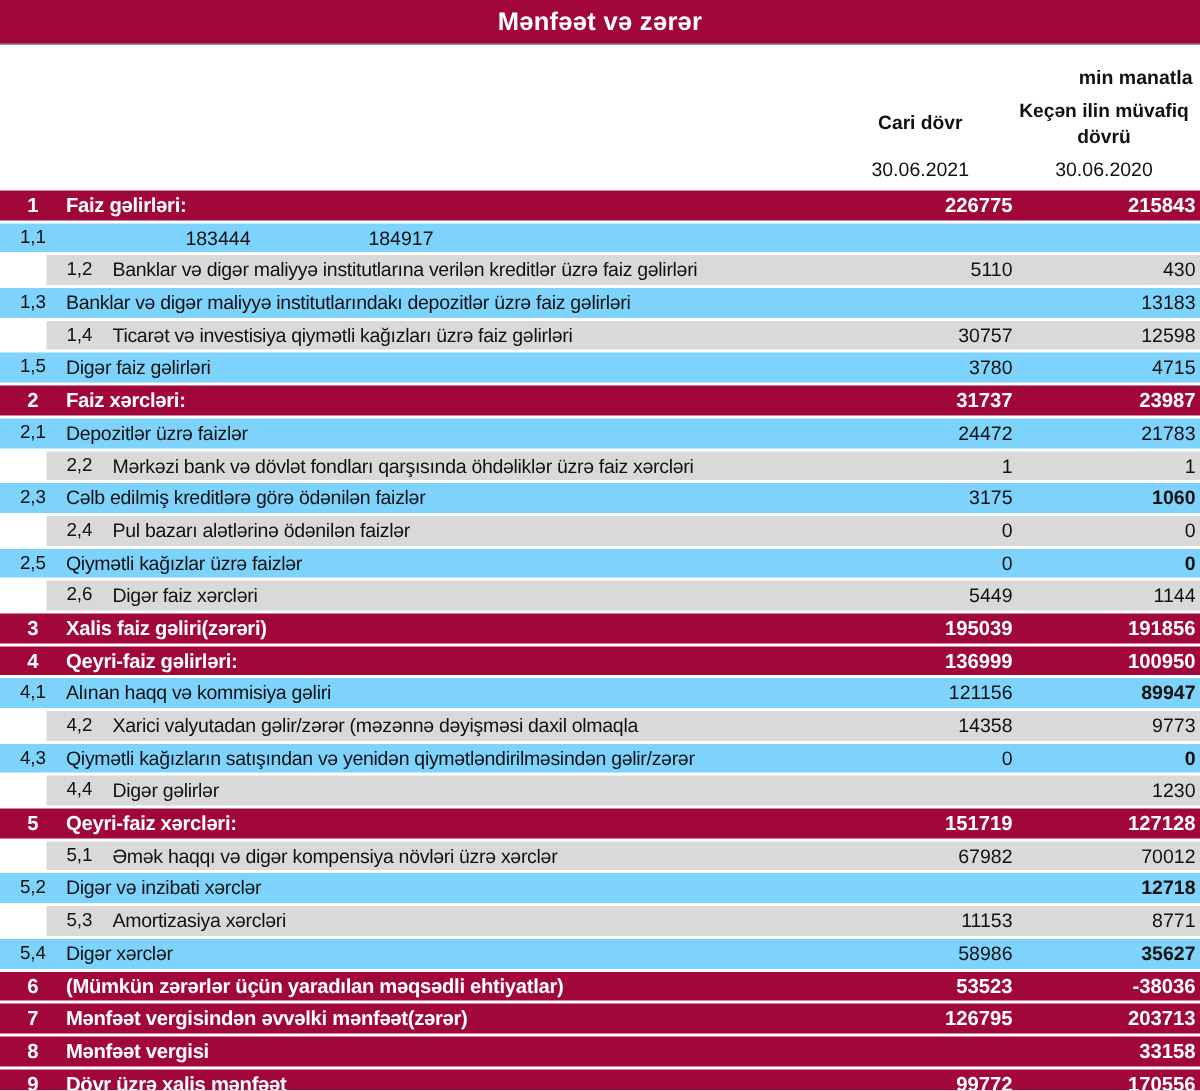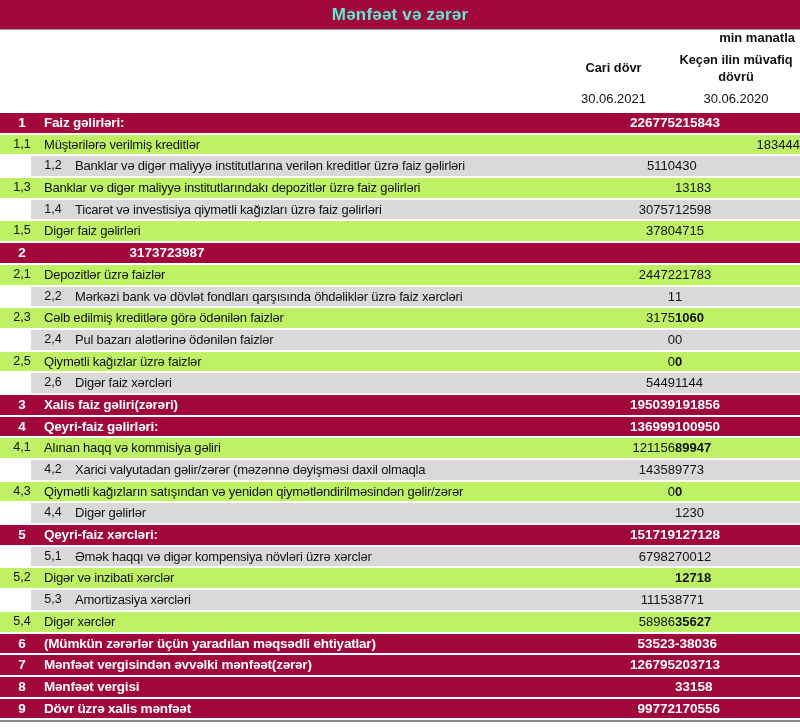--- a/index.html
+++ b/index.html
@@ -9,62 +9,62 @@
     font-family: "Liberation Sans", sans-serif;
     color: #111;
     -webkit-font-smoothing: antialiased;
   }
   .page { width: 800px; height: 727px; overflow: hidden; background: #fff; }
 
   
   .title-bar {
     height: 30px;
     background: var(--maroon, #A2073C);
-    color: #5eead4;
+    color: #ffffff;
     font-size: 17px;
     font-weight: bold;
     text-align: center;
     line-height: 29px;
     letter-spacing: 0.2px;
     border-bottom: 1px solid #9a9a9a;
   }
 
   
-  .subheader { padding-top: 0; }
+  .subheader { padding-top: 14px; }
   .unit-note {
     text-align: right;
     font-weight: bold;
     font-size: 13px;
     padding-right: 5px;
     height: 18px;
     line-height: 16px;
   }
   .hdr-row { display: flex; align-items: center; }
   .hdr-cols { height: 40px; margin-left: 32px; }
   .hdr-dates { height: 21px; margin-bottom: 4px; }
   .c-no { width: 44px; flex: 0 0 44px; }
   .c-label { flex: 1 1 auto; min-width: 0; }
   .c-v1 { width: 123px; flex: 0 0 123px; text-align: right; }
-  .c-v2 { width: 125px; flex: 0 0 125px; padding-right: 3px; }
+  .c-v2 { width: 125px; flex: 0 0 125px; text-align: right; padding-right: 3px; }
   .hdr-row .c-v1, .hdr-row .c-v2 { text-align: center; }
   .hdr-cols .c-v1, .hdr-cols .c-v2 {
     font-weight: bold;
     font-size: 12.8px;
     line-height: 1.35;
   }
   .hdr-dates .c-v1, .hdr-dates .c-v2 { font-size: 13px; }
 
   
   .pl-table { border-bottom: 2px solid #8c8c8c; }
   .row {
     display: flex;
     align-items: center;
     height: 19.7px;
     margin-bottom: 2px;
-    background: #bef264;
+    background: #7dd3fc;
     font-size: 13px;
     line-height: 19.7px;
     white-space: nowrap;
   }
   .row.shade { background: var(--row-alt, #D9D9D9); margin-left: 31px; }
   .row.section {
     background: var(--maroon, #A2073C);
     color: #fff;
     font-weight: bold;
     font-size: 13.5px;
@@ -102,22 +102,22 @@
 
   <div class="pl-table">
       <div class="row section">
       <span class="c-no">1</span>
       <span class="c-label">Faiz gəlirləri:</span>
       <span class="c-v1">226775</span>
       <span class="c-v2">215843</span>
     </div>
       <div class="row">
       <span class="c-no">1,1</span>
-      <span class="c-label">Müştərilərə verilmiş kreditlər</span>
       <span class="c-v1">183444</span>
+      <span class="c-v2">184917</span>
     </div>
       <div class="row shade">
       <span class="c-no">1,2</span>
       <span class="c-label">Banklar və digər maliyyə institutlarına verilən kreditlər üzrə faiz gəlirləri</span>
       <span class="c-v1">5110</span>
       <span class="c-v2">430</span>
     </div>
       <div class="row">
       <span class="c-no">1,3</span>
       <span class="c-label">Banklar və digər maliyyə institutlarındakı depozitlər üzrə faiz gəlirləri</span>
@@ -130,20 +130,21 @@
       <span class="c-v2">12598</span>
     </div>
       <div class="row">
       <span class="c-no">1,5</span>
       <span class="c-label">Digər faiz gəlirləri</span>
       <span class="c-v1">3780</span>
       <span class="c-v2">4715</span>
     </div>
       <div class="row section">
       <span class="c-no">2</span>
+      <span class="c-label">Faiz xərcləri:</span>
       <span class="c-v1">31737</span>
       <span class="c-v2">23987</span>
     </div>
       <div class="row">
       <span class="c-no">2,1</span>
       <span class="c-label">Depozitlər üzrə faizlər</span>
       <span class="c-v1">24472</span>
       <span class="c-v2">21783</span>
     </div>
       <div class="row shade">

